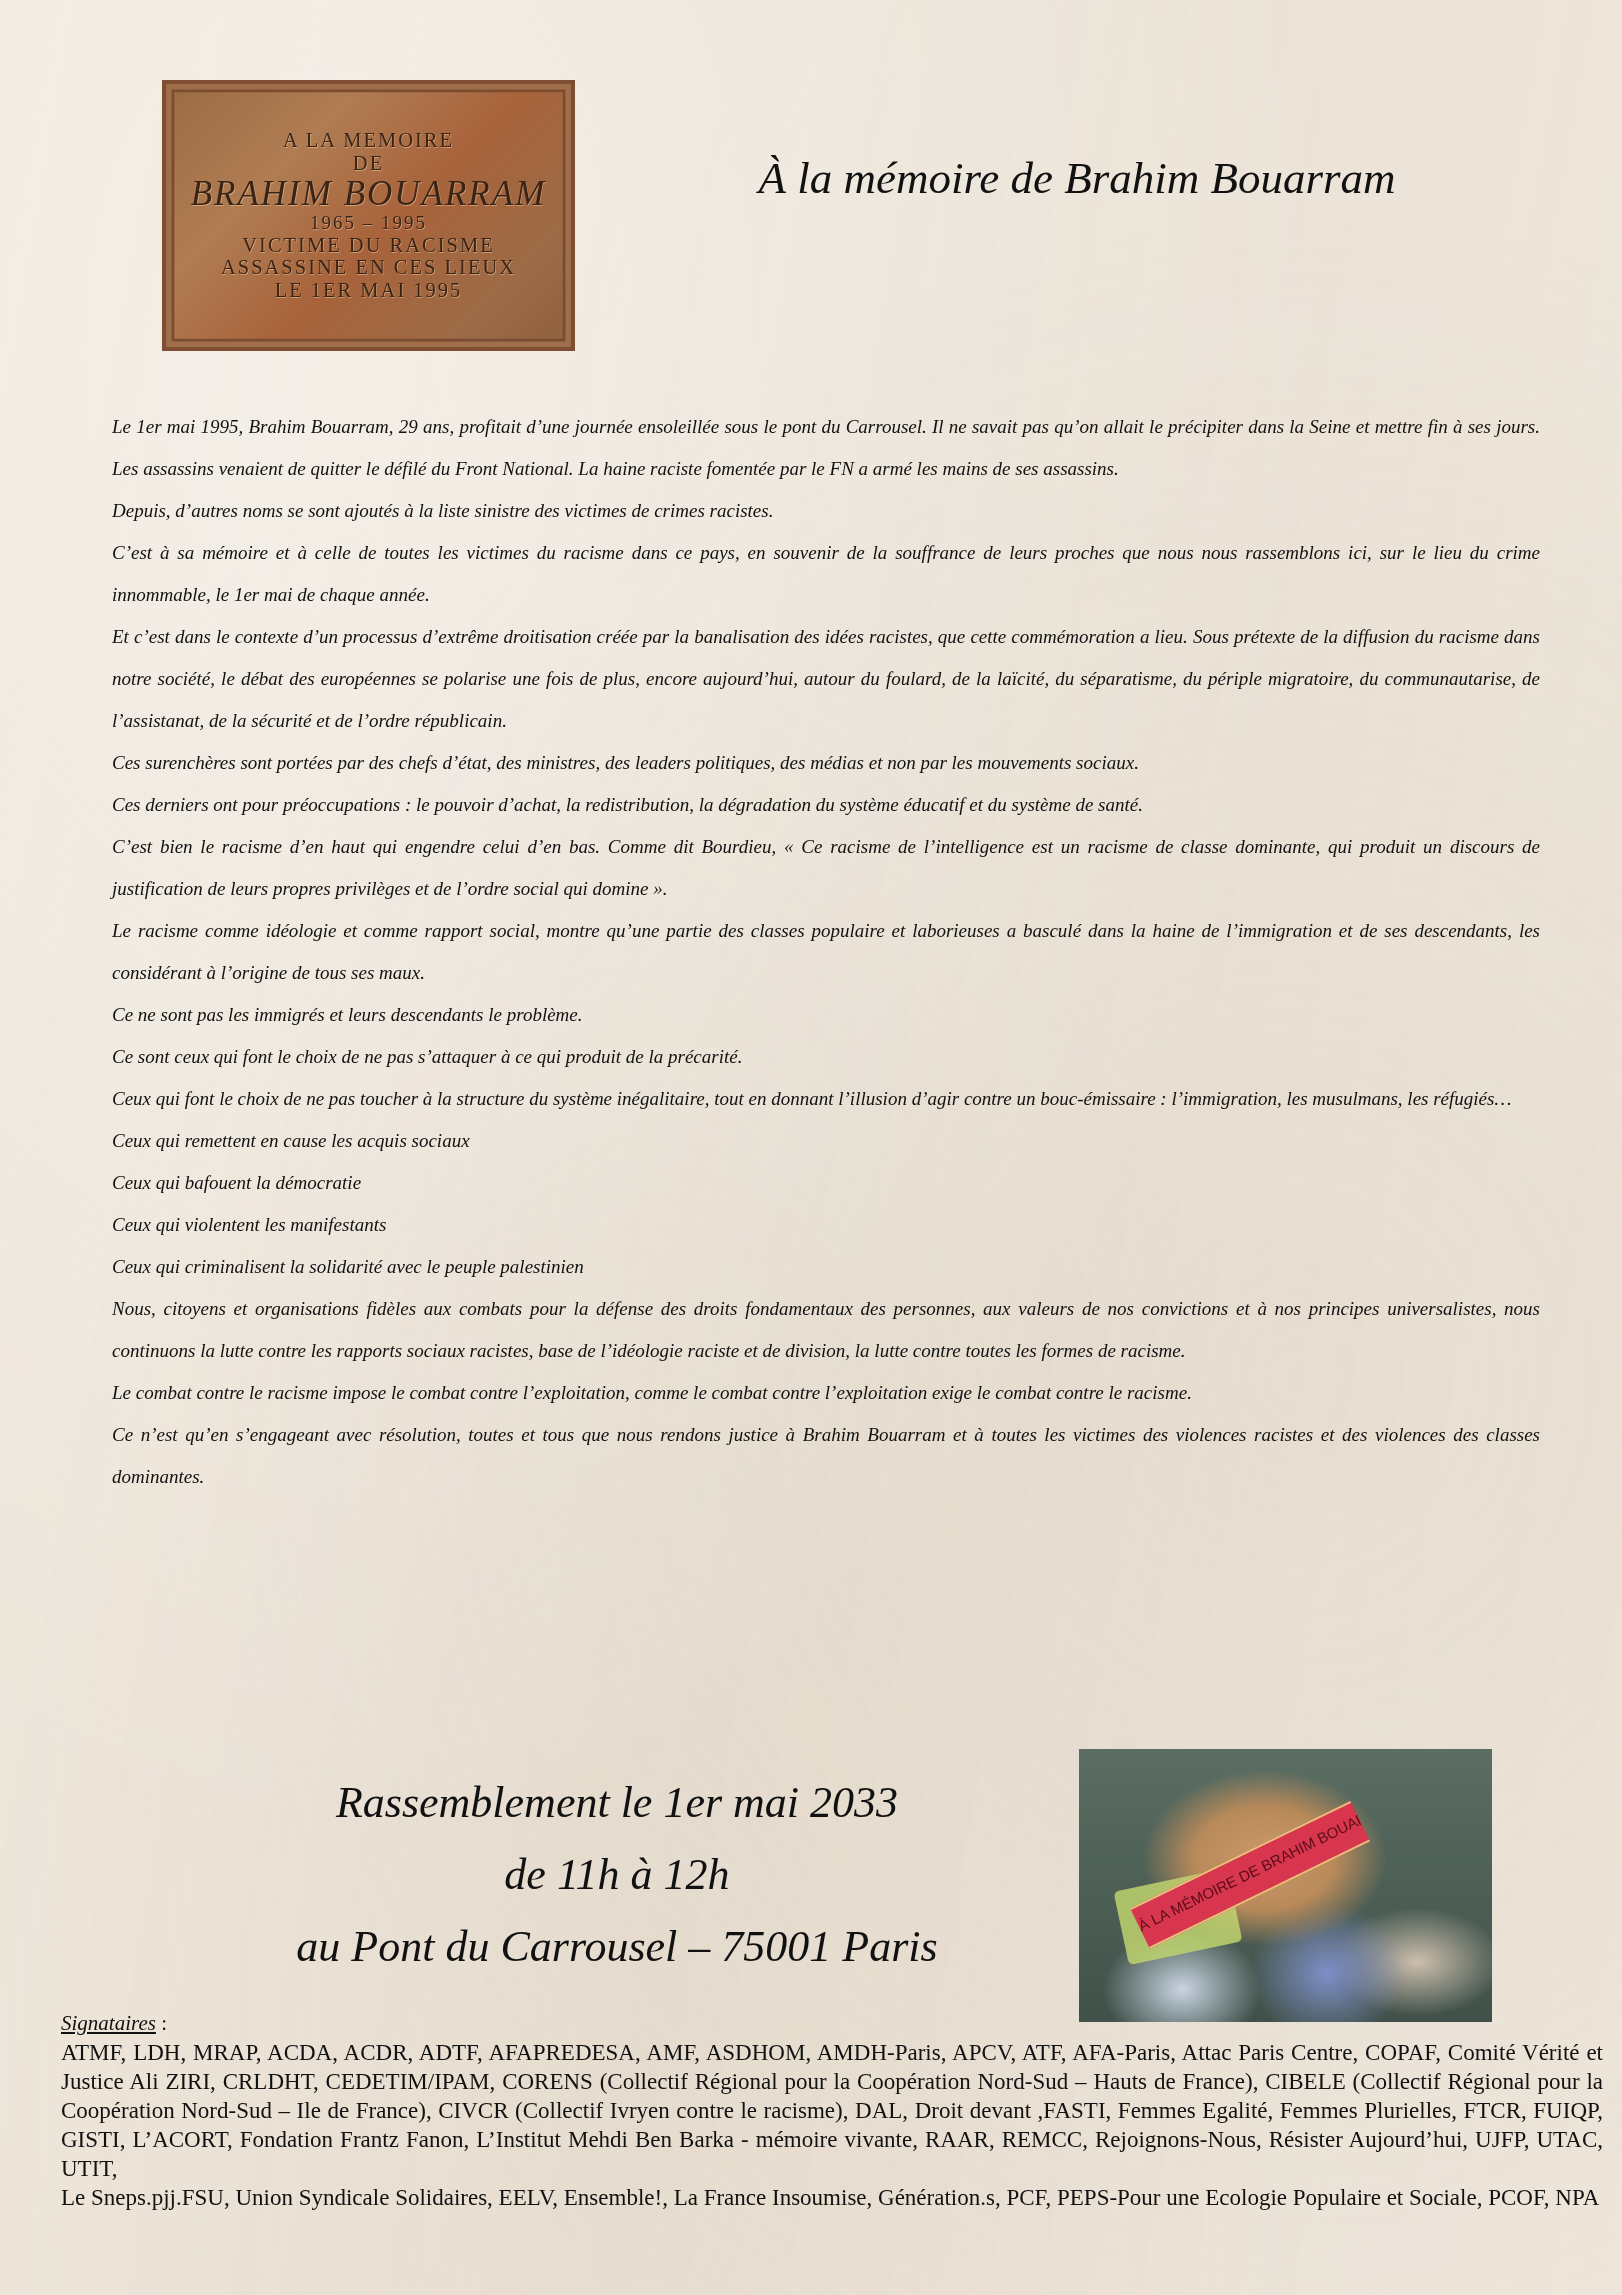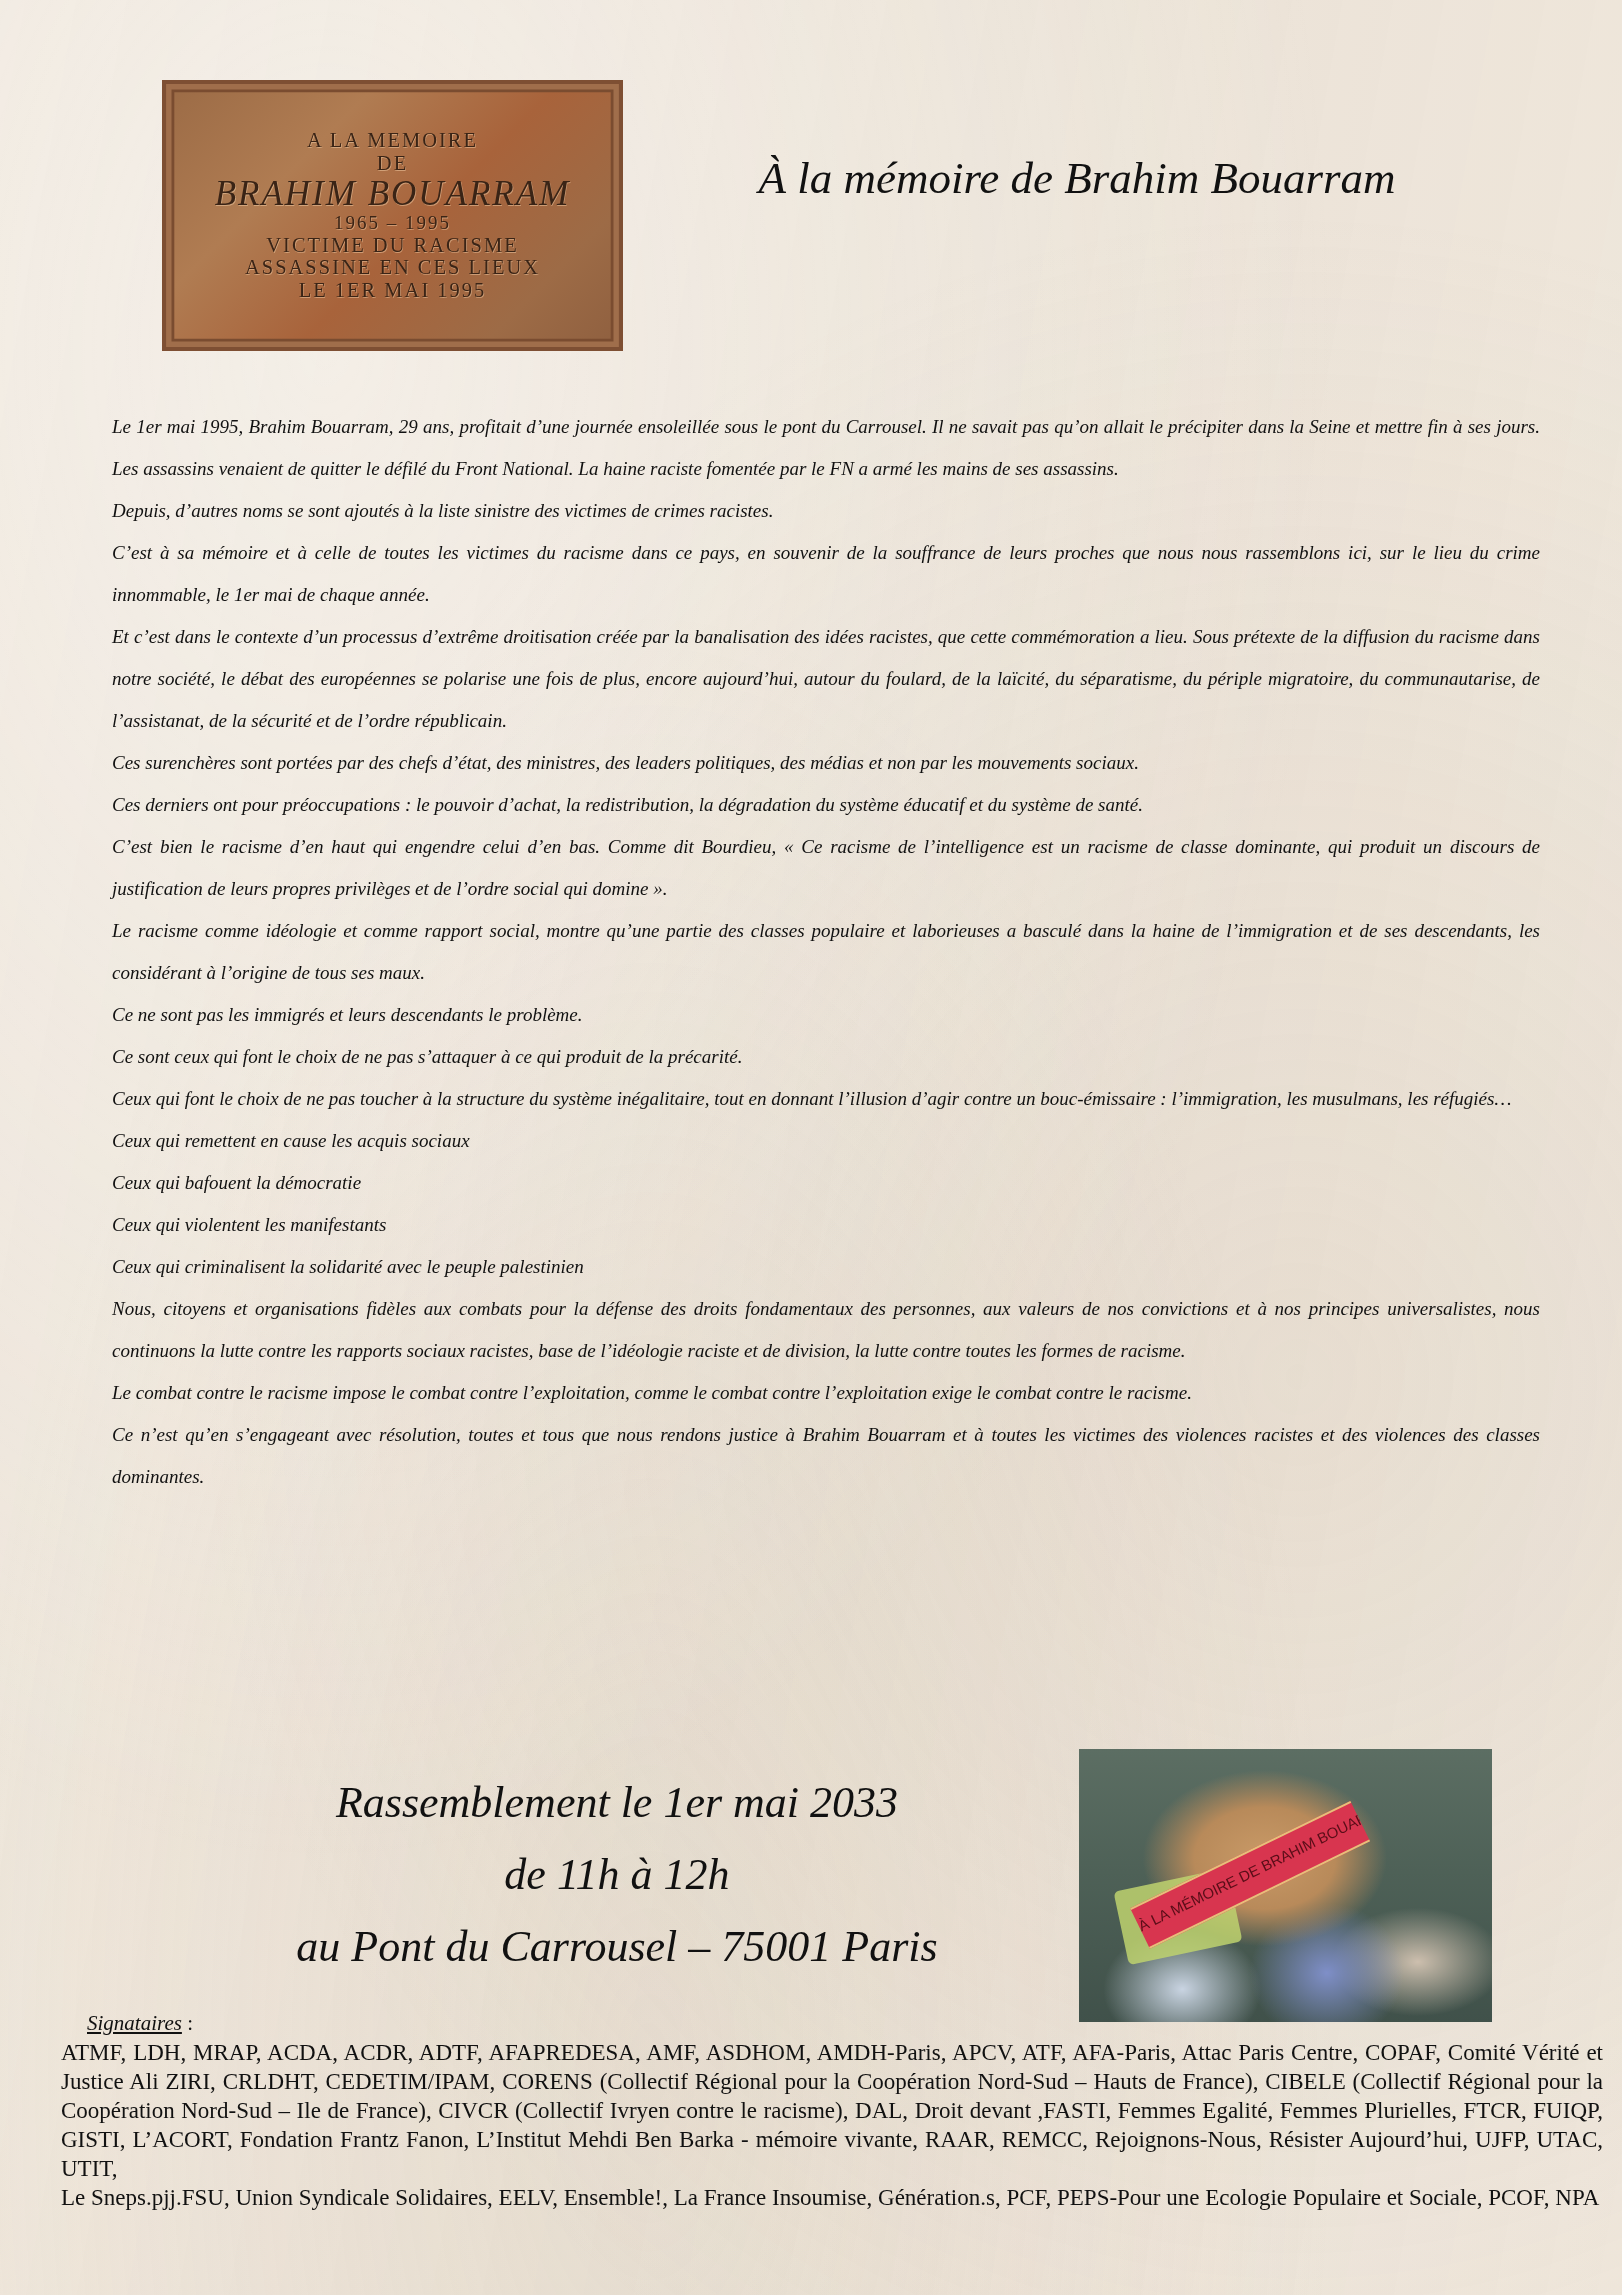--- a/index.html
+++ b/index.html
@@ -15,21 +15,21 @@
         radial-gradient(ellipse at 40% 90%, rgba(210,195,175,0.2), rgba(210,195,175,0) 50%),
         linear-gradient(100deg, rgba(0,0,0,0) 0%, rgba(190,175,155,0.08) 50%, rgba(0,0,0,0) 100%);
       color: #111;
       font-family: "Liberation Serif", "DejaVu Serif", serif;
     }
 
     
     .plaque {
       position: absolute;
       left: 162px; top: 80px;
-      width: 461px; height: 271px;
+      width: 413px; height: 271px;
       background: linear-gradient(135deg, #9a6a45 0%, #b07c52 30%, #a8633b 55%, #9d6b46 80%, #8e5f3f 100%);
       box-shadow: inset 0 0 0 4.1px #7e4f33, inset 0 0 0 9.5px #a06e4b, inset 0 0 0 12.3px #7a4c30;
       box-sizing: border-box;
       display: flex; flex-direction: column; align-items: center; justify-content: center;
       font-family: "Liberation Serif", "DejaVu Serif", serif;
       color: #3a2416;
       text-shadow: 0.7px 0.7px 0 rgba(255,220,180,0.45);
       letter-spacing: 2px;
     }
     .plaque .pl-line { line-height: 1.1; white-space: nowrap; }
@@ -123,21 +123,20 @@
       position: absolute;
       left: 61px; top: 2008px;
       width: 1542px;
       font-size: 23px;
       line-height: 29px;
     }
     .signataires .sig-label {
       font-style: italic;
       text-decoration: underline;
       font-size: 21px;
-      margin-left: 26px;
     }
     .signataires .sig-colon { font-size: 21px; }
     .signataires p { margin: 0; text-align: justify; }
     .signataires .sig-head { line-height: 29px; }
   </style>
 </head>
 <body>
 
 <div class="plaque">
   <div class="pl-line pl-1">A LA MEMOIRE</div>

